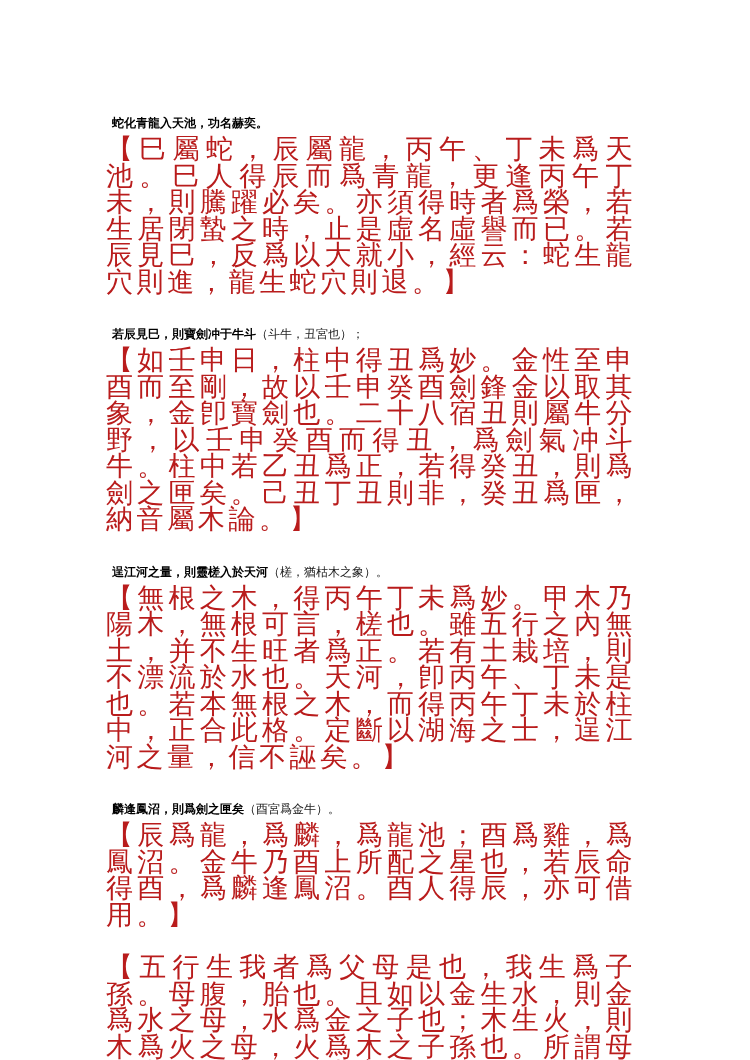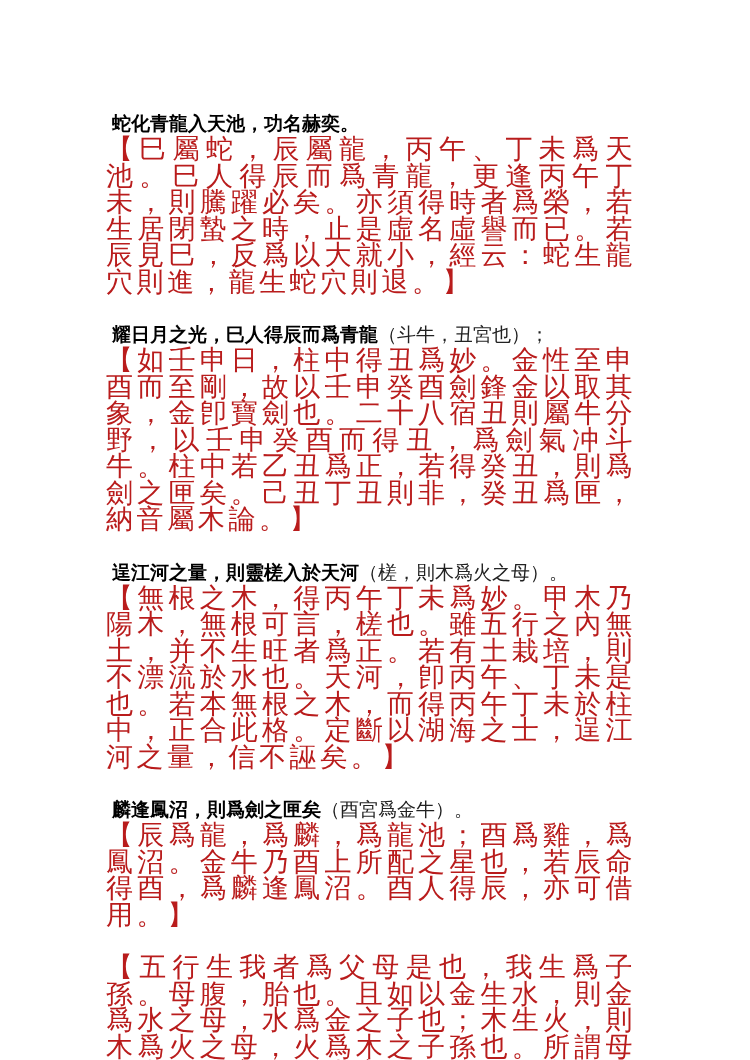--- a/index.html
+++ b/index.html
@@ -5,21 +5,21 @@
     html, body { margin: 0; padding: 0; background: #ffffff; }
     body { width: 750px; height: 1060px; position: relative; overflow: hidden; }
     .page {
       position: absolute; left: 112px; top: 110px; width: 524px;
       font-family: "DejaVu Serif", "Liberation Serif", serif;
       color: #1a1a1a;
     }
     .section { margin-bottom: 26px; }
     .heading {
       font-family: "DejaVu Sans", "Liberation Sans", sans-serif;
-      font-weight: bold; font-size: 19px; line-height: 26px;
+      font-weight: bold; font-size: 12px; line-height: 26px;
       letter-spacing: 0px; color: #000;
       white-space: nowrap;
     }
     .heading .note {
       font-family: "DejaVu Serif", "Liberation Serif", serif;
       font-weight: normal; color: #222;
     }
     .body {
       font-size: 27px; line-height: 26.5px; letter-spacing: 3.6px;
       text-align: justify; color: #b91c1c;
@@ -33,28 +33,28 @@
 
   <div class="section">
     <div class="heading">
       <span>蛇化青龍入天池，功名赫奕。</span><span class="note"></span>
     </div>
     <div class="body">【巳屬蛇，辰屬龍，丙午、丁未爲天池。巳人得辰而爲青龍，更逢丙午丁未，則騰躍必矣。亦須得時者爲榮，若生居閉蟄之時，止是虛名虛譽而已。若辰見巳，反爲以大就小，經云：蛇生龍穴則進，龍生蛇穴則退。】</div>
   </div>
 
   <div class="section">
     <div class="heading">
-      <span>耀日月之光，巳人得辰而爲青龍</span><span class="note">（斗牛，丑宮也）；</span>
+      <span>若辰見巳，則寶劍冲于牛斗</span><span class="note">（斗牛，丑宮也）；</span>
     </div>
     <div class="body">【如壬申日，柱中得丑爲妙。金性至申酉而至剛，故以壬申癸酉劍鋒金以取其象，金卽寶劍也。二十八宿丑則屬牛分野，以壬申癸酉而得丑，爲劍氣冲斗牛。柱中若乙丑爲正，若得癸丑，則爲劍之匣矣。己丑丁丑則非，癸丑爲匣，納音屬木論。】</div>
   </div>
 
   <div class="section">
     <div class="heading">
-      <span>逞江河之量，則靈槎入於天河</span><span class="note">（槎，則木爲火之母）。</span>
+      <span>逞江河之量，則靈槎入於天河</span><span class="note">（槎，猶枯木之象）。</span>
     </div>
     <div class="body">【無根之木，得丙午丁未爲妙。甲木乃陽木，無根可言，槎也。雖五行之內無土，并不生旺者爲正。若有土栽培，則不漂流於水也。天河，卽丙午、丁未是也。若本無根之木，而得丙午丁未於柱中，正合此格。定斷以湖海之士，逞江河之量，信不誣矣。】</div>
   </div>
 
 
   <div class="section">
     <div class="heading">
       <span>麟逢鳳沼，則爲劍之匣矣</span><span class="note">（酉宮爲金牛）。</span>
     </div>
     <div class="body">【辰爲龍，爲麟，爲龍池；酉爲雞，爲鳳沼。金牛乃酉上所配之星也，若辰命得酉，爲麟逢鳳沼。酉人得辰，亦可借用。】</div>

